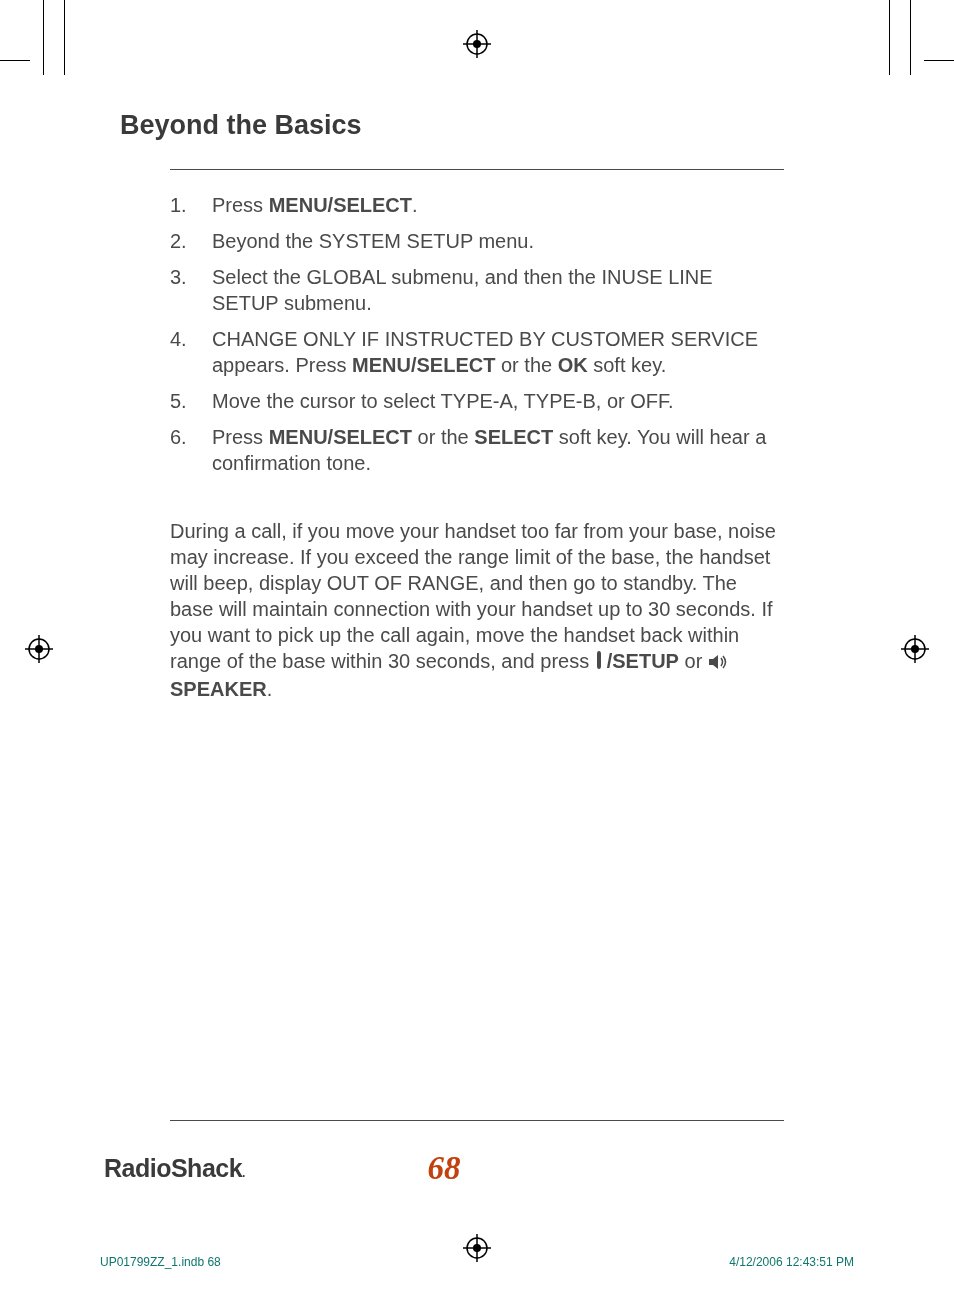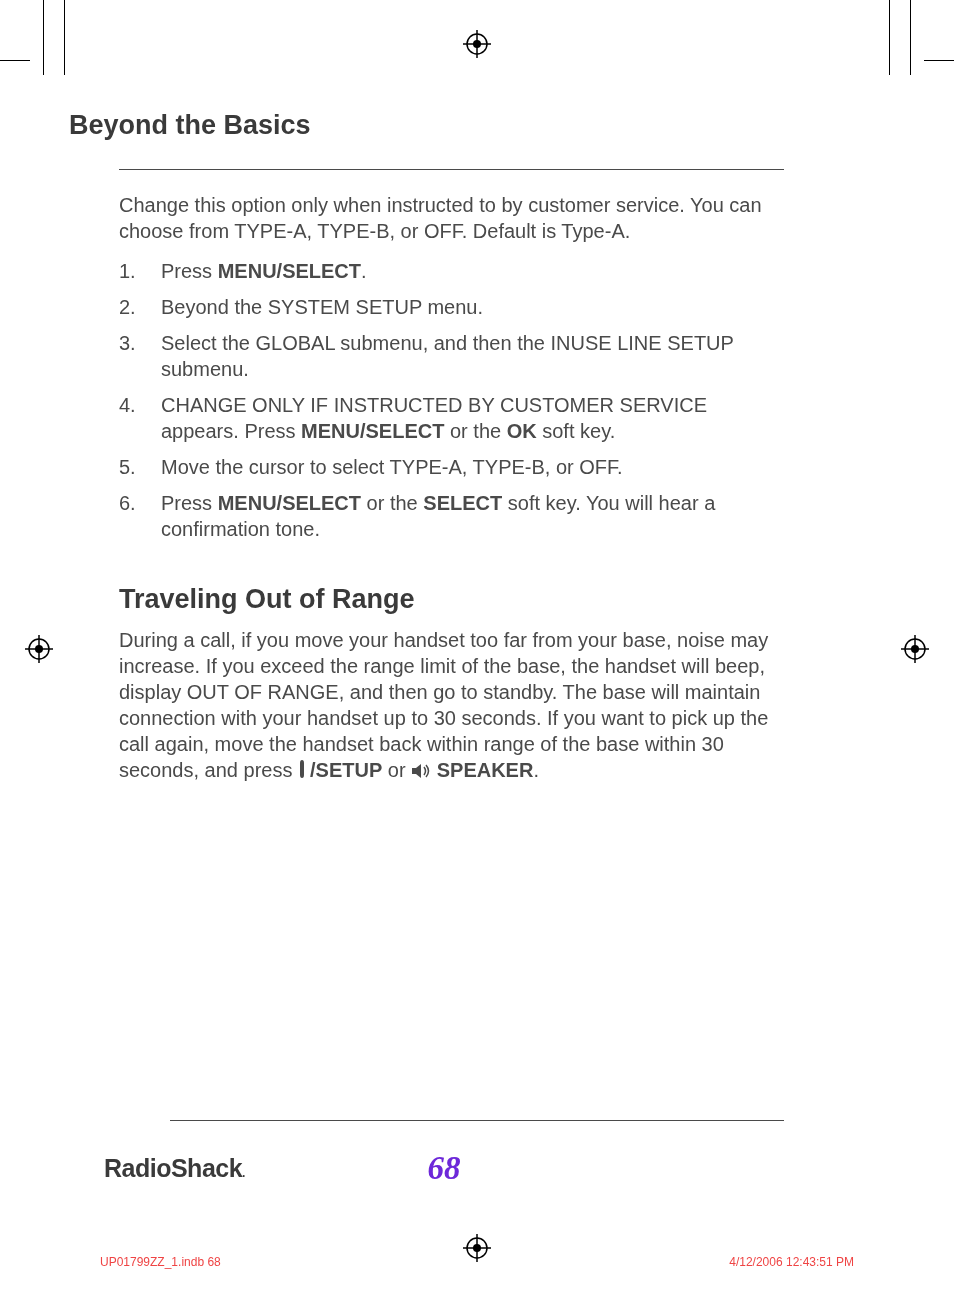--- a/index.html
+++ b/index.html
@@ -41,22 +41,21 @@
       top: 635px;
       right: 25px;
     }
     .reg-mark-bottom {
       position: absolute;
       bottom: 35px;
       left: 50%;
       transform: translateX(-50%);
     }
     .content {
-      padding: 110px 170px 0 56px;
-      margin-left: 13px;
+      padding: 110px 170px 0 120px;
     }
     .chapter-title {
       font-size: 27px;
       font-weight: bold;
       color: #3a3a3a;
       margin-bottom: 28px;
     }
     .divider {
       border: none;
       border-top: 1.5px solid #4a4a4a;
@@ -125,29 +124,29 @@
       vertical-align: baseline;
     }
     .page-num {
       position: absolute;
       left: 50%;
       transform: translateX(-50%);
       font-size: 33px;
       font-weight: bold;
       font-style: italic;
       font-family: Georgia, 'Times New Roman', serif;
-      color: #6d28d9;
+      color: #c2410c;
     }
     .print-info {
       position: absolute;
       bottom: 32px;
       left: 100px;
       right: 100px;
       font-size: 12px;
-      color: #ef4444;
+      color: #0f766e;
       display: flex;
       justify-content: space-between;
     }
     .phone-icon {
       display: inline-block;
       vertical-align: middle;
     }
     .speaker-icon {
       display: inline-block;
       vertical-align: middle;
@@ -194,21 +193,20 @@
       <line x1="14" y1="0" x2="14" y2="28" stroke="#000" stroke-width="1.5"></line>
       <line x1="0" y1="14" x2="28" y2="14" stroke="#000" stroke-width="1.5"></line>
     </svg>
 </div>
 
 <div class="content">
   <h1 class="chapter-title">Beyond the Basics</h1>
   <hr class="divider">
 
   <div class="section">
-    <p class="body-text">Change this option only when instructed to by customer service. You can choose from TYPE-A, TYPE-B, or OFF. Default is Type-A.</p>
 
     <ol class="ol">
       <li class="li">
         <span class="li-num">1.</span>
         <span class="li-text"><span>Press </span><span class="bold">MENU/SELECT</span><span>.</span></span>
       </li>
       <li class="li">
         <span class="li-num">2.</span>
         <span class="li-text">Beyond the SYSTEM SETUP menu.</span>
       </li>
@@ -224,21 +222,20 @@
         <span class="li-num">5.</span>
         <span class="li-text">Move the cursor to select TYPE-A, TYPE-B, or OFF.</span>
       </li>
       <li class="li">
         <span class="li-num">6.</span>
         <span class="li-text"><span>Press </span><span class="bold">MENU/SELECT</span><span> or the </span><span class="bold">SELECT</span><span> soft key. You will hear a confirmation tone.</span></span>
       </li>
     </ol>
 
     <div class="section2">
-      <h2 class="section-title">Traveling Out of Range</h2>
       <p class="body-text"><span>During a call, if you move your handset too far from your base, noise may increase. If you exceed the range limit of the base, the handset will beep, display OUT OF RANGE, and then go to standby. The base will maintain connection with your handset up to 30 seconds. If you want to pick up the call again, move the handset back within range of the base within 30 seconds, and press </span><span class="phone-icon"><svg width="12" height="20" viewBox="0 0 12 20">
               <path d="M 4 1 Q 2 1 2 4 L 2 16 Q 2 19 4 19 Q 6 19 6 16 L 6 4 Q 6 1 4 1 Z" fill="#4a4a4a"></path>
             </svg></span><span class="bold">/SETUP</span><span> or </span><span class="speaker-icon"><svg width="20" height="16" viewBox="0 0 20 16">
               <path d="M 1 5 L 5 5 L 10 1 L 10 15 L 5 11 L 1 11 Z" fill="#4a4a4a"></path>
               <path d="M 13 4 Q 16 8 13 12" fill="none" stroke="#4a4a4a" stroke-width="1.5"></path>
               <path d="M 15 2 Q 20 8 15 14" fill="none" stroke="#4a4a4a" stroke-width="1.5"></path>
             </svg></span><span class="bold"> SPEAKER</span><span>.</span></p>
     </div>
   </div>
 </div>

